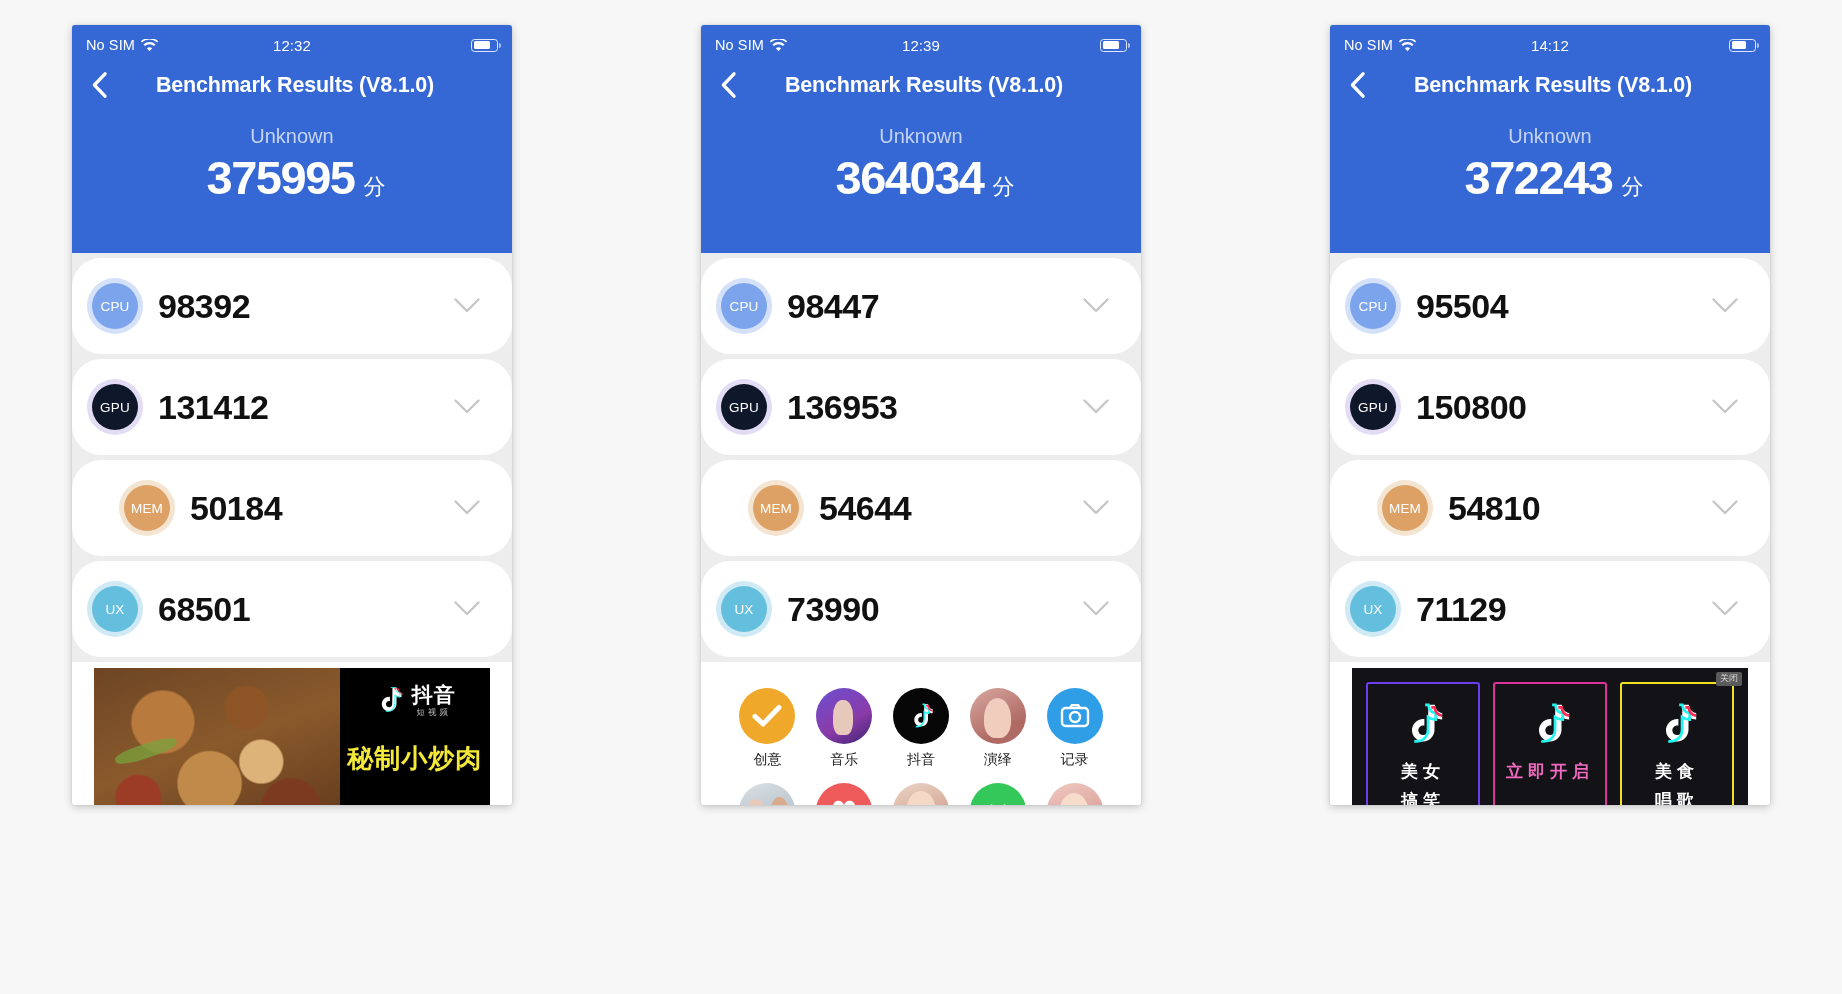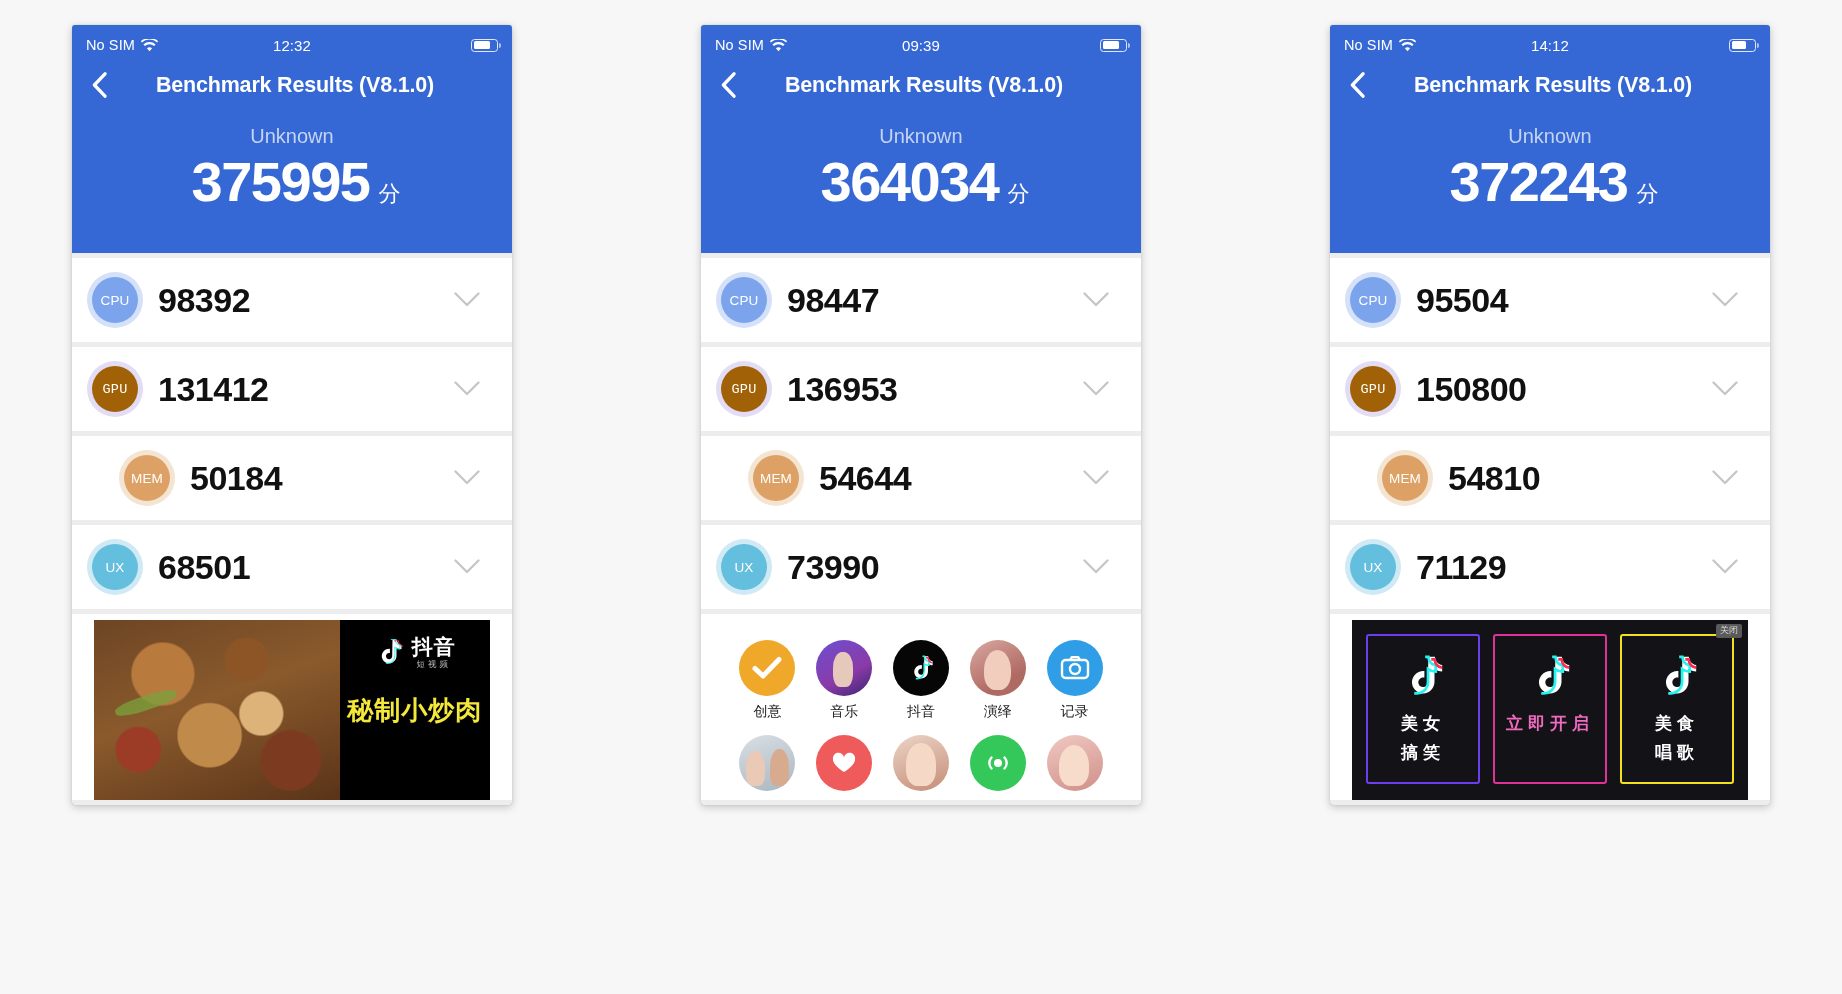--- a/index.html
+++ b/index.html
@@ -101,56 +101,57 @@
     font-weight: normal;
   }
   .total-row {
     display: flex;
     align-items: baseline;
     justify-content: center;
     margin-top: 6px;
   }
   .total-score {
     color: #ffffff;
-    font-size: 56px;
+    font-size: 47px;
     font-weight: bold;
     letter-spacing: -1.5px;
     line-height: 1;
     margin-left: 8px;
   }
   .total-unit {
     color: #ffffff;
     font-size: 22px;
     margin-left: 9px;
     font-weight: normal;
   }
 
   
   .list { padding: 0; background: #ededed; }
   .row {
     background: #ffffff;
-    height: 84px;
+    height: 96px;
     margin: 0 0 5px 0;
     display: flex;
     align-items: center;
     padding: 0 22px 0 20px;
     position: relative;
+    border-radius: 29px;
   }
   .row:first-child { margin-top: 5px; }
   .badge {
     width: 46px; height: 46px;
     border-radius: 50%;
     display: flex; align-items: center; justify-content: center;
     color: #ffffff;
     font-size: 13.5px;
     letter-spacing: .2px;
     flex: 0 0 46px;
   }
   .badge.cpu { background: #7ba4ec; box-shadow: 0 0 0 5px #d4e1f9; }
-  .badge.gpu { background: #a16207; box-shadow: 0 0 0 5px #e2dcf4; font-family: Liberation Mono, monospace; }
+  .badge.gpu { background: #0f172a; box-shadow: 0 0 0 5px #e2dcf4; }
   .badge.mem { background: #dda165; box-shadow: 0 0 0 5px #f4e4d2; margin-left: 32px; }
   .badge.ux  { background: #64bedd; box-shadow: 0 0 0 5px #cfeaf5; }
   .row-score {
     margin-left: 20px;
     font-size: 34px;
     font-weight: bold;
     color: #111111;
     letter-spacing: -0.5px;
   }
   .chev {
@@ -411,21 +412,21 @@
     <div class="hdr">
       <div class="statusbar">
         <div class="sb-left">
           <span>No SIM</span>
           <span class="wifi">
             <svg width="17" height="13" viewBox="0 0 17 13">
                 <path d="M8.5 12.2 5.9 9.3a3.9 3.9 0 0 1 5.2 0zM3.9 7.1a6.7 6.7 0 0 1 9.2 0l1.5-1.7a9 9 0 0 0-12.2 0zM.7 3.6a11.4 11.4 0 0 1 15.6 0L17 2A13.6 13.6 0 0 0 0 2z" fill="#fff"></path>
               </svg>
           </span>
         </div>
-        <div class="sb-time">09:39</div>
+        <div class="sb-time">12:39</div>
         <div class="sb-right">
           <span class="battery">
               <span class="fill" style="width:16px"></span>
             </span>
         </div>
       </div>
       <div class="navbar">
         <div class="back-icon">
           <svg width="15" height="26" viewBox="0 0 15 26">
               <path d="M13 1.8 2.4 13 13 24.2" stroke="#fff" stroke-width="3.3" fill="none" stroke-linecap="round" stroke-linejoin="round"></path>

